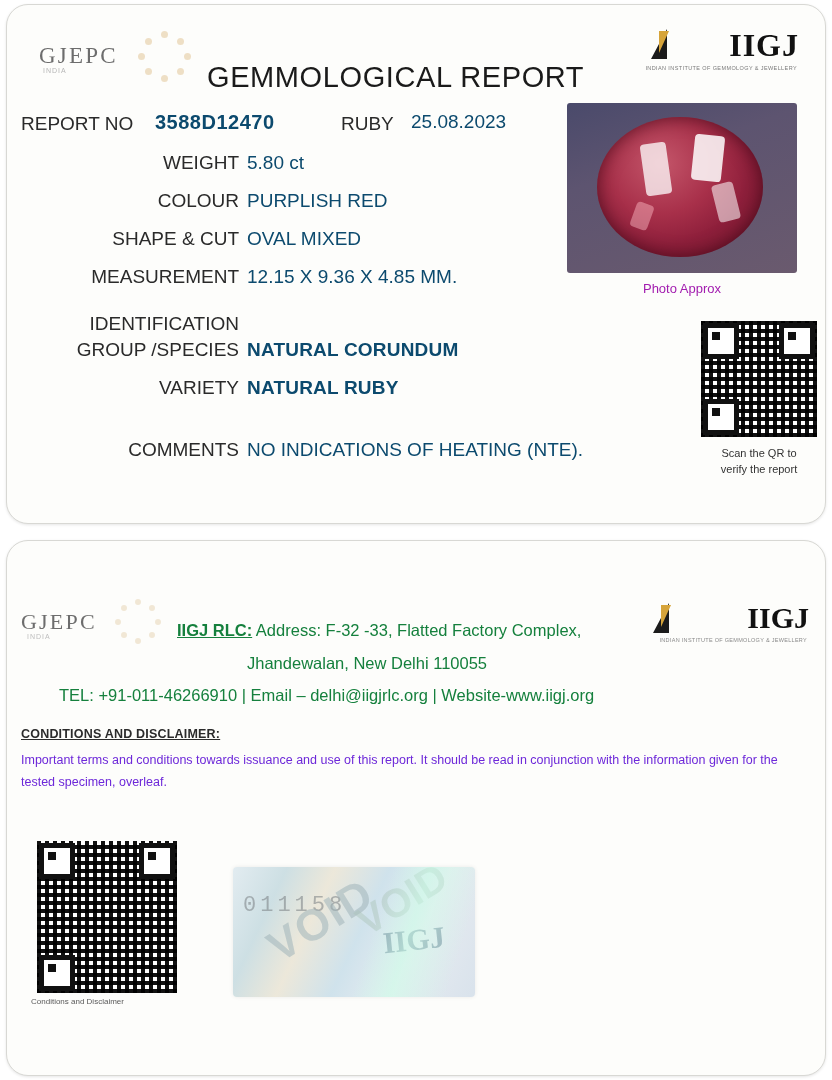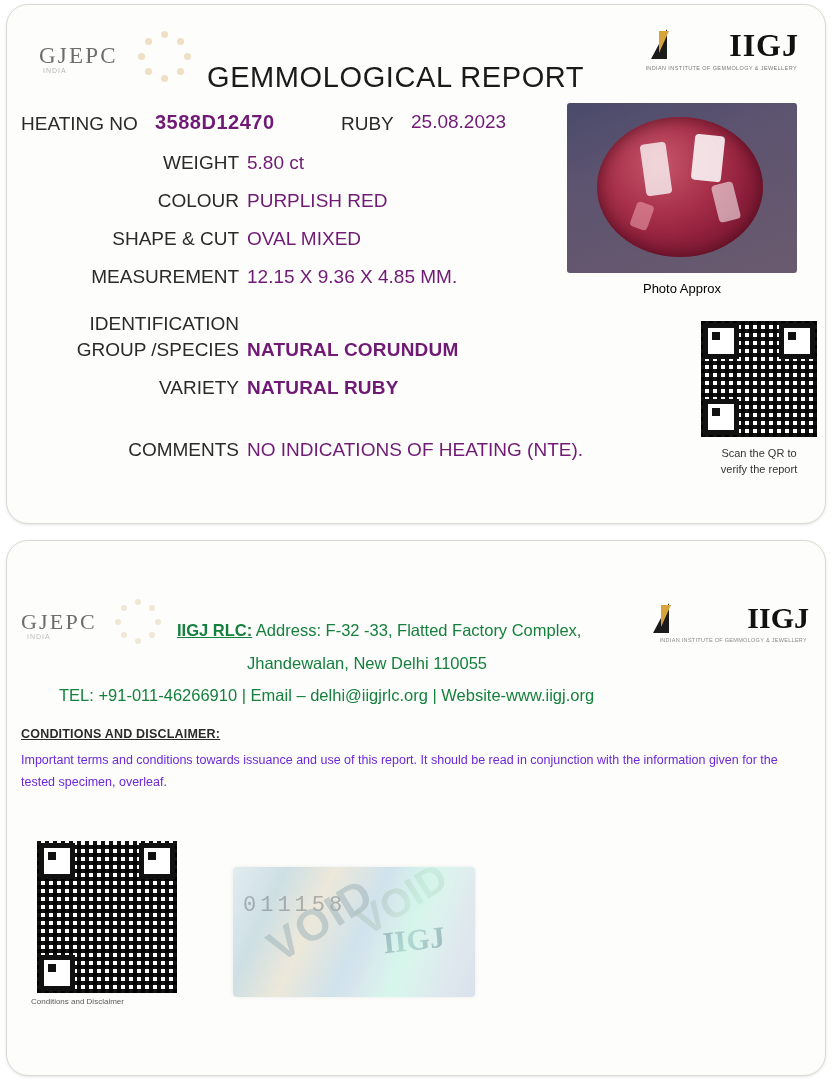--- a/index.html
+++ b/index.html
@@ -121,21 +121,21 @@
   .lbl {
     position: absolute;
     text-align: right;
     font-size: 19px;
     color: #2a2a2a;
     white-space: nowrap;
   }
   .val {
     position: absolute;
     font-size: 19px;
-    color: #701a75;
+    color: #0c4a6e;
     white-space: nowrap;
   }
   .val.bold {
     font-weight: bold;
     letter-spacing: 0.2px;
   }
   .val.mono-num {
     font-weight: bold;
     letter-spacing: 0.5px;
   }
@@ -169,21 +169,21 @@
   .f3 { left: 118px; top: 66px; width: 22px; height: 38px; transform: rotate(-14deg); border-radius: 4px; background: rgba(255,255,255,0.55); }
   .f4 { left: 36px; top: 86px; width: 18px; height: 26px; transform: rotate(20deg); border-radius: 4px; background: rgba(255,190,200,0.45); }
 
   .photo-caption {
     position: absolute;
     left: 560px;
     top: 276px;
     width: 230px;
     text-align: center;
     font-size: 13px;
-    color: #000000;
+    color: #a21caf;
   }
 
   .qr {
     position: absolute;
     background-color: #ffffff;
     background-image:
       repeating-linear-gradient(90deg, #111 0 4px, transparent 4px 8px),
       repeating-linear-gradient(0deg, #111 0 4px, transparent 4px 8px);
     background-blend-mode: multiply;
   }
@@ -398,21 +398,21 @@
 
   <div class="iigj-block">
     <div class="iigj-mark"></div>
     <div class="iigj-mark2"></div>
     <div class="iigj-text">IIGJ</div>
     <div class="iigj-tag">INDIAN INSTITUTE OF GEMMOLOGY &amp; JEWELLERY</div>
   </div>
 
   <div class="report-title">GEMMOLOGICAL REPORT</div>
 
-  <div class="lbl" style="left:14px; top:108px;">HEATING NO</div>
+  <div class="lbl" style="left:14px; top:108px;">REPORT NO</div>
   <div class="val mono-num" style="left:148px; top:106px; font-size:20px;">3588D12470</div>
   <div class="lbl" style="left:334px; top:108px;">RUBY</div>
   <div class="val" style="left:404px; top:106px;">25.08.2023</div>
 
   <div class="lbl" style="left:0px; top:147px; width:232px;">WEIGHT</div>
   <div class="val" style="left:240px; top:147px;">5.80 ct</div>
 
   <div class="lbl" style="left:0px; top:185px; width:232px;">COLOUR</div>
   <div class="val" style="left:240px; top:185px;">PURPLISH RED</div>
 

